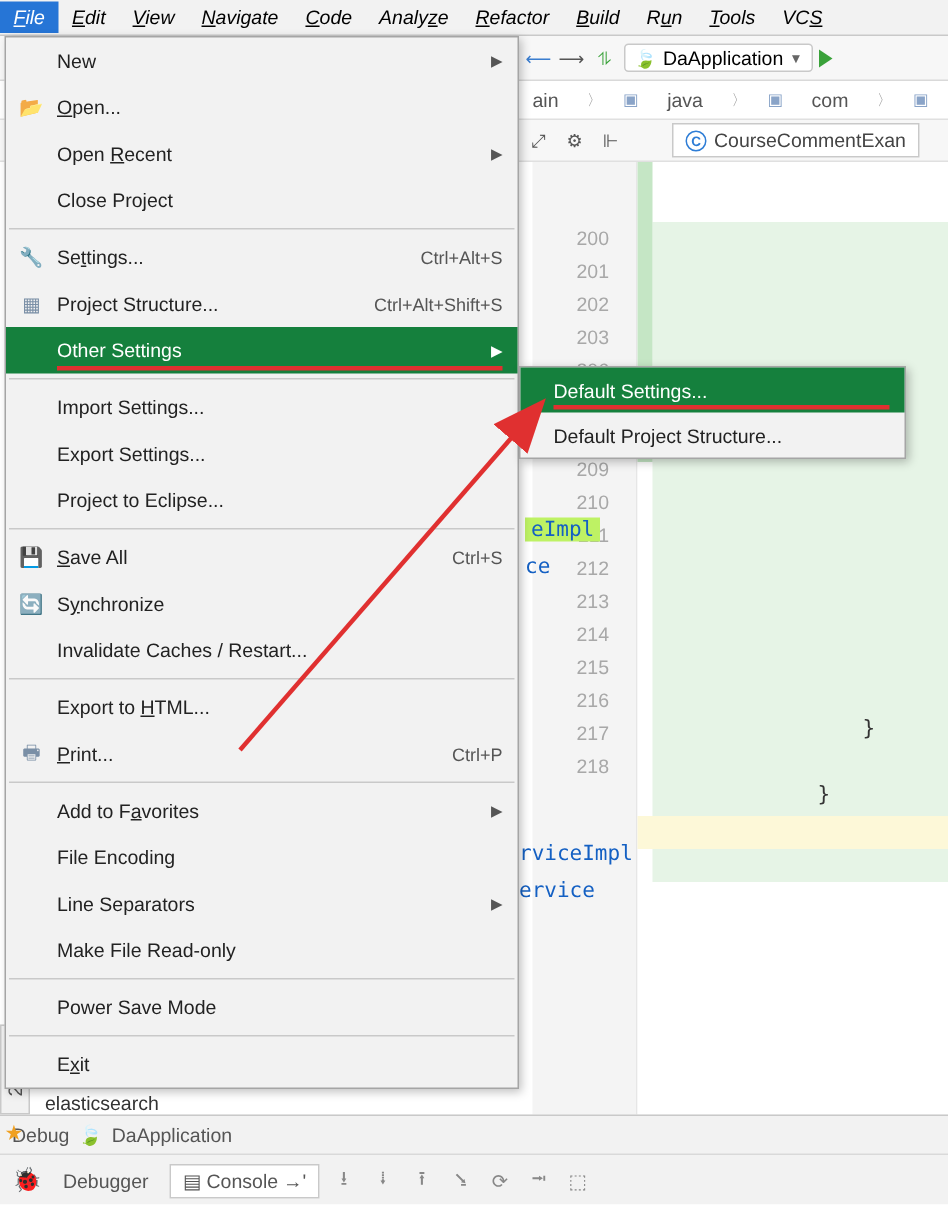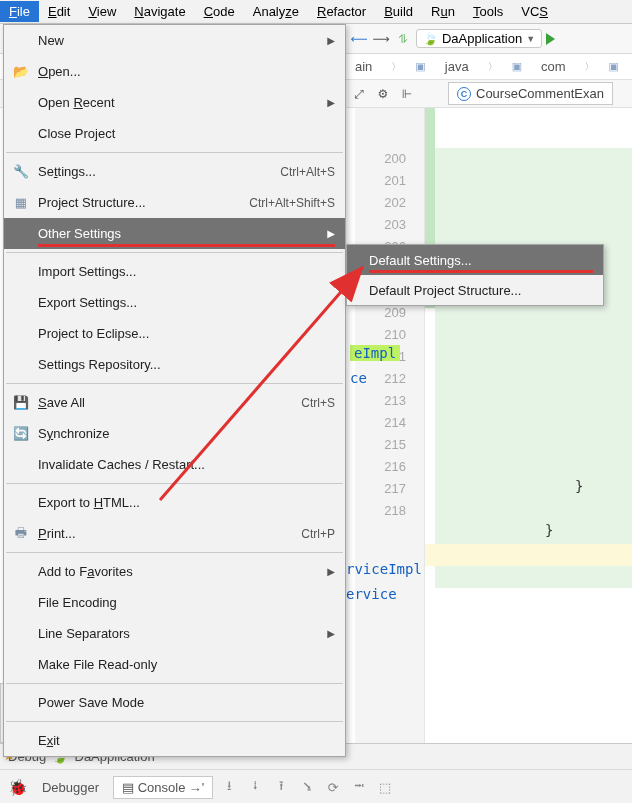--- a/index.html
+++ b/index.html
@@ -1,19 +1,19 @@
 <!DOCTYPE html>
 <html><head>
 <meta charset="utf-8">
 <style>
 * { margin:0; padding:0; box-sizing:border-box; font-family:"Segoe UI",Arial,sans-serif; font-size:13px; }
 body { background:#fff; width:632px; height:803px; position:relative; overflow:hidden; }
 
 .menubar { display:flex; background:#f2f2f2; border-bottom:1px solid #c9c9c9; height:24px; align-items:center; }
-.menubar-item { padding:3px 9px; cursor:pointer; }
+.menubar-item { padding:3px 9px; cursor:pointer;font-style:italic; }
 .menubar-item.active { background:#2675d6; color:#fff; }
 .menubar-item u { text-decoration:underline; }
 
 .toolbar-row { display:flex; align-items:center; height:30px; background:#f7f7f7; border-bottom:1px solid #d9d9d9; padding:0 6px; gap:4px; }
 .tb-ico { width:18px; height:18px; display:flex; align-items:center; justify-content:center; color:#555; font-size:12px; }
 .run-chip { display:flex; align-items:center; border:1px solid #c9c9c9; border-radius:3px; padding:1px 6px; gap:4px; background:#fff; font-size:12px; }
 .run-chip .leaf { color:#5a9e34; font-size:12px; }
 .tri-run { width:0; height:0; border-left:9px solid #3aa23a; border-top:6px solid transparent; border-bottom:6px solid transparent; }
 
 .breadcrumb { display:flex; align-items:center; gap:4px; height:26px; padding:0 6px; background:#fff; border-bottom:1px solid #e0e0e0; font-size:12px; color:#555; }
@@ -31,21 +31,21 @@
 .greenstrip { position:absolute; left:0; top:0; width:10px; height:200px; background:#c5e6c5; }
 .greenblock { position:absolute; left:10px; top:40px; right:0; height:440px; background:#e6f4e6; }
 .codeline { position:absolute; font-family:Consolas,monospace; font-size:14px; color:#333; }
 .yellowline { position:absolute; left:0; right:0; height:22px; background:#fdf8d8; }
 
 .dropdown { position:absolute; left:3px; top:24px; width:343px; background:#f2f2f2; border:1px solid #a5a5a5; box-shadow:2px 2px 6px rgba(0,0,0,0.25); z-index:10; }
 .menu-row { display:flex; align-items:center; height:31px; padding:0 10px 0 34px; position:relative; cursor:pointer; color:#222; }
 .menu-row .ico { position:absolute; left:8px; width:18px; text-align:center; color:#7a8fa6; font-size:13px; }
 .menu-row .shortcut { margin-left:auto; color:#555; font-size:12px; }
 .menu-row .sub { margin-left:auto; color:#555; font-size:10px; }
-.menu-row.highlight { background:#737373; color:#fff; }
+.menu-row.highlight { background:#15803d; color:#fff; }
 .menu-row.highlight .sub { color:#fff; }
 .menu-sep { height:1px; background:#c9c9c9; margin:3px 2px; }
 .red-under { position:absolute; left:34px; right:10px; bottom:2px; height:3px; background:#e03030; }
 
 .submenu { position:absolute; left:346px; top:244px; width:258px; background:#f2f2f2; border:1px solid #a5a5a5; box-shadow:2px 2px 6px rgba(0,0,0,0.25); z-index:11; }
 .submenu .menu-row { padding-left:22px; height:30px; }
 .submenu .menu-row.highlight .red-under { left:22px; }
 
 .arrow { position:absolute; z-index:12; pointer-events:none; }
 
@@ -197,23 +197,20 @@
   <div class="menu-sep"></div>
   <div class="menu-row">
       <span>Import Settings...</span>
     </div>
   <div class="menu-row">
       <span>Export Settings...</span>
     </div>
   <div class="menu-row">
       <span>Project to Eclipse...</span>
     </div>
-  <div class="menu-row">
-      <span>Settings Repository...</span>
-    </div>
   <div class="menu-sep"></div>
   <div class="menu-row">
       <span class="ico">💾</span>
       <span><u>S</u>ave All</span>
       <span class="shortcut">Ctrl+S</span>
     </div>
   <div class="menu-row">
       <span class="ico">🔄</span>
       <span>S<u>y</u>nchronize</span>
     </div>

